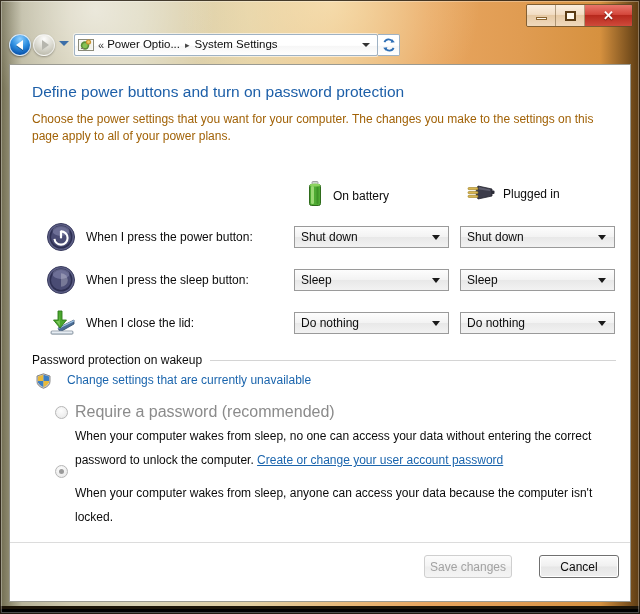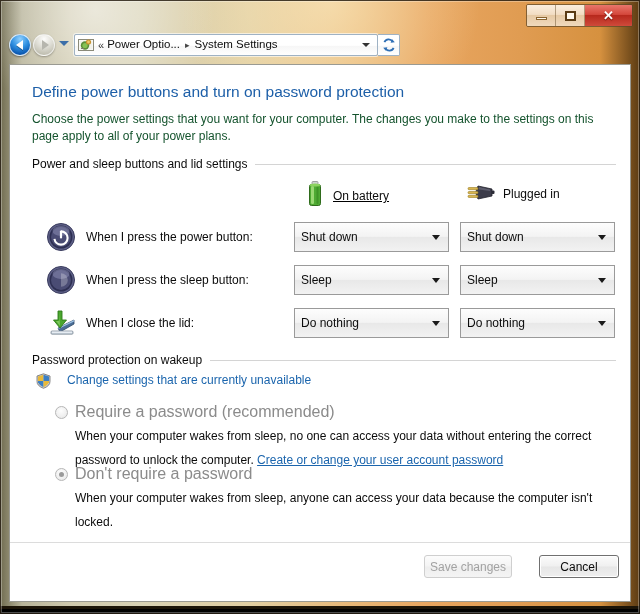--- a/index.html
+++ b/index.html
@@ -298,21 +298,21 @@
     font-size: 15.5px;
     color: #1d5fa8;
     white-space: nowrap;
   }
   #page-desc {
     position: absolute;
     left: 22px;
     top: 46px;
     width: 565px;
     font-size: 12px;
-    color: #14532d;
+    color: #a16207;
     line-height: 17px;
   }
 
   
   .group-head {
     position: absolute;
     left: 22px;
     right: 14px;
     display: flex;
     align-items: center;
@@ -330,21 +330,20 @@
   #grp-pass  { top: 288px; }
 
   
   #col-battery {
     position: absolute;
     left: 295px;
     top: 116px;
     display: flex;
     align-items: center;
     gap: 8px;
-    text-decoration: underline;
   }
   #col-plugged {
     position: absolute;
     left: 455px;
     top: 116px;
     display: flex;
     align-items: center;
     gap: 8px;
   }
   .collabel {
@@ -376,21 +375,21 @@
   .row-label {
     font-size: 12px;
     color: #0b0b0b;
     white-space: nowrap;
     margin-left: 10px;
   }
 
   .combo {
     position: absolute;
     width: 155px;
-    height: 30px;
+    height: 22px;
     background: linear-gradient(180deg, #fdfdfd 0%, #f3f3f3 48%, #e8e8e8 50%, #f2f2f2 100%);
     border: 1px solid #9a9a9a;
     box-sizing: border-box;
     display: flex;
     align-items: center;
     cursor: pointer;
   }
   .combo .cval {
     font-size: 12px;
     color: #0b0b0b;
@@ -563,24 +562,20 @@
     </div>
 
   </div>
 
   <div id="client">
     <div id="content">
 
       <div id="page-title">Define power buttons and turn on password protection</div>
       <div id="page-desc">Choose the power settings that you want for your computer. The changes you make to the settings on this page apply to all of your power plans.</div>
 
-      <div class="group-head" id="grp-power">
-        <span class="ghtext">Power and sleep buttons and lid settings</span>
-        <span class="ghline"></span>
-      </div>
 
       <div id="col-battery">
         <span>
           <svg width="20" height="26" viewBox="0 0 20 26">
             <rect x="7" y="0.5" width="6" height="3" rx="1" fill="#cfd4cf" stroke="#8a8f8a" stroke-width="0.8"></rect>
             <rect x="4.5" y="3.5" width="11" height="21" rx="2" fill="#4faa33" stroke="#2f6b1c" stroke-width="1"></rect>
             <rect x="6" y="5" width="3" height="18" rx="1.2" fill="#a7e07f" opacity="0.85"></rect>
             <rect x="11.5" y="5" width="2" height="18" rx="1" fill="#2f7d1c" opacity="0.5"></rect>
             <ellipse cx="10" cy="4" rx="5.2" ry="1.5" fill="#8cd35f"></ellipse>
           </svg>
@@ -692,21 +687,20 @@
           <span class="radio-label">Require a password (recommended)</span>
         </div>
         <div class="radio-desc">
           <span>When your computer wakes from sleep, no one can access your data without entering the correct password to unlock the computer. </span><span class="inline-link">Create or change your user account password</span>
         </div>
       </div>
 
       <div class="radio-block" id="radio-norequire">
         <div class="radio-line">
           <span class="radio checked"></span>
-          <span class="radio-label">Don't require a password</span>
         </div>
         <div class="radio-desc">When your computer wakes from sleep, anyone can access your data because the computer isn't locked.</div>
       </div>
 
     </div>
 
     <div id="footer">
       <div class="fbtn" id="save-changes">Save changes</div>
       <div class="fbtn" id="cancel">Cancel</div>
     </div>

